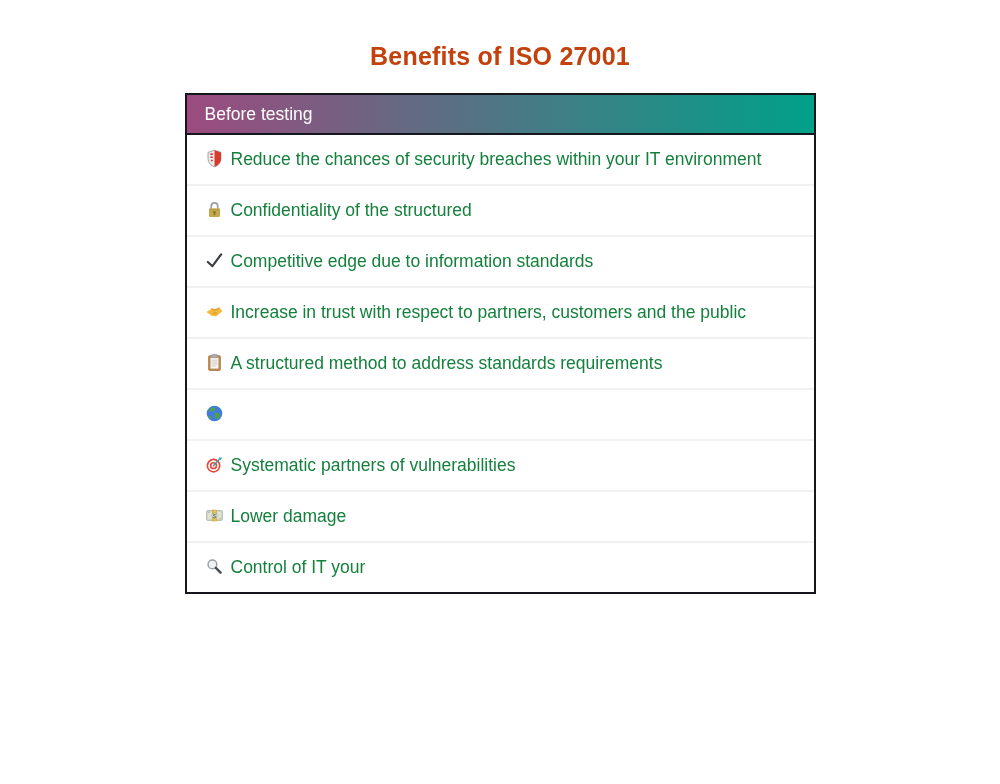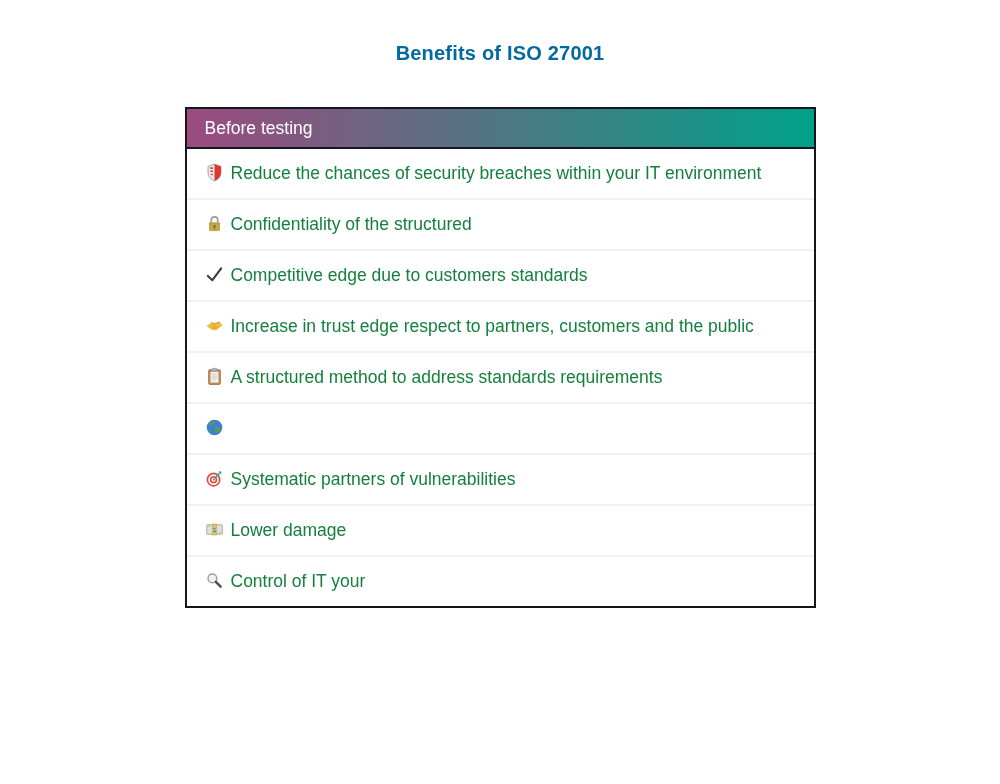--- a/index.html
+++ b/index.html
@@ -6,28 +6,28 @@
   html, body {
     width: 1000px;
     height: 784px;
     background: #ffffff;
     font-family: "Liberation Sans", sans-serif;
     overflow: hidden;
   }
   .page-title {
     margin-top: 42px;
     text-align: center;
-    font-size: 20px;
+    font-size: 25px;
     font-weight: 700;
-    color: #0369a1;
+    color: #c2410c;
     letter-spacing: 0.2px;
   }
   .benefits-table {
     width: 631px;
-    margin: 42px auto 0;
+    margin: 22px auto 0;
     border: 2px solid #15171c;
     background: #ffffff;
   }
   .table-header {
     height: 40px;
     display: flex;
     align-items: center;
     padding: 0 18px;
     border-bottom: 2px solid #15171c;
     background: linear-gradient(90deg, #9c4b7f, #00a189); 
@@ -71,26 +71,26 @@
           </svg></span><span>Reduce the chances of security breaches within your IT environment</span></div>
       <div class="row"><span class="icon"><svg viewBox="0 0 20 20">
             <path d="M6.6 9.2 V6.4 a3.4 3.4 0 0 1 6.8 0 V9.2" fill="none" stroke="#9aa0a6" stroke-width="1.8"></path>
             <rect x="4.2" y="9" width="11.6" height="9" rx="1.2" fill="#c3a94d"></rect>
             <rect x="4.2" y="9" width="11.6" height="2" fill="#b09740" opacity="0.6"></rect>
             <circle cx="10" cy="13" r="1.4" fill="#8a7430"></circle>
             <rect x="9.3" y="13.6" width="1.4" height="2.6" fill="#8a7430"></rect>
           </svg></span><span>Confidentiality of the structured</span></div>
       <div class="row"><span class="icon"><svg viewBox="0 0 20 20">
             <path d="M3 11.5 L7.8 16 L17 3.5" fill="none" stroke="#3c4044" stroke-width="2.3" stroke-linecap="round" stroke-linejoin="round"></path>
-          </svg></span><span>Competitive edge due to customers standards</span></div>
+          </svg></span><span>Competitive edge due to information standards</span></div>
       <div class="row"><span class="icon"><svg viewBox="0 0 20 20">
             <path d="M1.5 10.5 l5.5-3.5 3.5 1 4.5-2 3.5 3.5 -6.5 5.5 -5-0.5 z" fill="#f2b93d"></path>
             <path d="M6.8 7.2 l3.7 1.1 4.4-1.9" fill="none" stroke="#d89a24" stroke-width="1.1" stroke-linecap="round"></path>
             <path d="M8 12.2 l2.6 0.9 M9.6 10.8 l2.8 1" fill="none" stroke="#d89a24" stroke-width="1" stroke-linecap="round"></path>
-          </svg></span><span>Increase in trust edge respect to partners, customers and the public</span></div>
+          </svg></span><span>Increase in trust with respect to partners, customers and the public</span></div>
       <div class="row"><span class="icon"><svg viewBox="0 0 20 20">
             <rect x="3.8" y="2.8" width="12.4" height="15.6" rx="1.4" fill="#c08a52" stroke="#9e6f3d" stroke-width="0.8"></rect>
             <rect x="5.8" y="5" width="8.4" height="11.4" fill="#f6f4ef"></rect>
             <rect x="7.2" y="1.4" width="5.6" height="3.4" rx="1" fill="#aab1b8" stroke="#8b9298" stroke-width="0.6"></rect>
             <path d="M7 7.6h6 M7 9.6h6 M7 11.6h6 M7 13.6h4.2" stroke="#c7c7c4" stroke-width="0.9"></path>
           </svg></span><span>A structured method to address standards requirements</span></div>
       <div class="row"><span class="icon"><svg viewBox="0 0 20 20">
             <circle cx="10" cy="10" r="8.2" fill="#3e7ddd"></circle>
             <path d="M4.2 6.2 C5.6 3.4 9 3.2 10.4 4.6 C11.6 5.8 9.8 7.6 8 7.8 C6.2 8 4.8 7.6 4.2 6.2 Z" fill="#53a04c"></path>
             <path d="M11.6 9.2 C14 8.8 16.4 10.2 16 12.4 C15.6 14.6 12.8 16.4 11.2 15.2 C9.6 14 9.8 9.6 11.6 9.2 Z" fill="#53a04c"></path>

